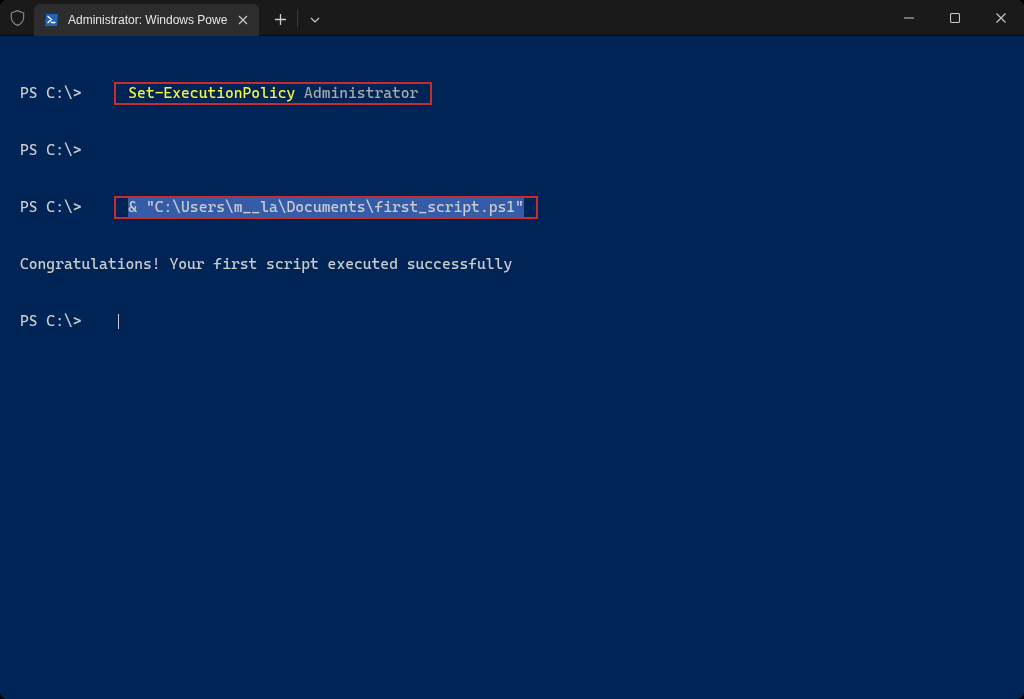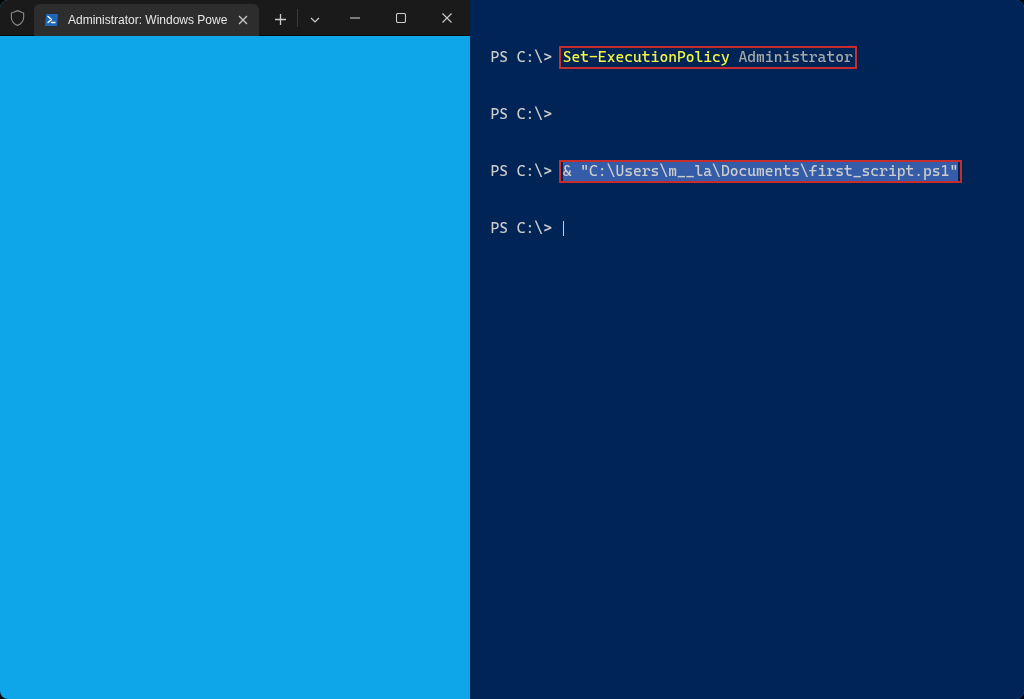--- a/index.html
+++ b/index.html
@@ -7,25 +7,25 @@
       width: 1024px;
       height: 699px;
       background: #000;
       font-family: "Segoe UI", sans-serif;
       overflow: hidden;
       position: relative;
     }
     .window {
       width: 100%;
       height: 100%;
-      background: #0ea5e9;
+      background: #14532d;
       border-radius: 8px;
       overflow: hidden;
       display: flex;
-      flex-direction: row;
+      flex-direction: column;
     }
     .titlebar {
       height: 36px;
       background: #1a1a1a;
       display: flex;
       align-items: stretch;
       border-bottom: 1px solid #0a0a0a;
     }
     .shield-area {
       width: 34px;
@@ -104,25 +104,26 @@
       font-size: 15px;
       line-height: 19px;
       color: #cccccc;
       white-space: pre;
     }
     .line {
       padding: 0 20px;
       height: 19px;
       display: flex;
       align-items: center;
+      gap: 26px;
     }
     .prompt { color: #cccccc; }
     .hl-box {
       border: 2px solid #c82d2d;
-      padding: 0 2px;
+      padding: 0 12px;
       margin-left: -2px;
       display: inline-flex;
       align-items: center;
     }
     .cmd-yellow { color: #f5f543; }
     .cmd-gray { color: #a8a8a8; }
     .sel-blue {
       background: #345ca8;
       color: #cccccc;
     }
@@ -196,16 +197,19 @@
     <div class="line">
       <span class="prompt">PS C:\&gt; </span><span class="hl-box"><span class="cmd-yellow">Set-ExecutionPolicy</span><span class="cmd-gray"> Administrator</span></span>
     </div>
     <div class="line">
       <span class="prompt">PS C:\&gt; </span>
     </div>
     <div class="line">
       <span class="prompt">PS C:\&gt; </span><span class="hl-box"><span class="sel-blue">&amp; </span><span class="sel-blue">"C:\Users\m__la\Documents\first_script.ps1"</span></span>
     </div>
     <div class="line">
+      <span>Congratulations! Your first script executed successfully</span>
+    </div>
+    <div class="line">
       <span class="prompt">PS C:\&gt; </span><span class="cursor"></span>
     </div>
   </div>
 </div>
 
 </body></html>

